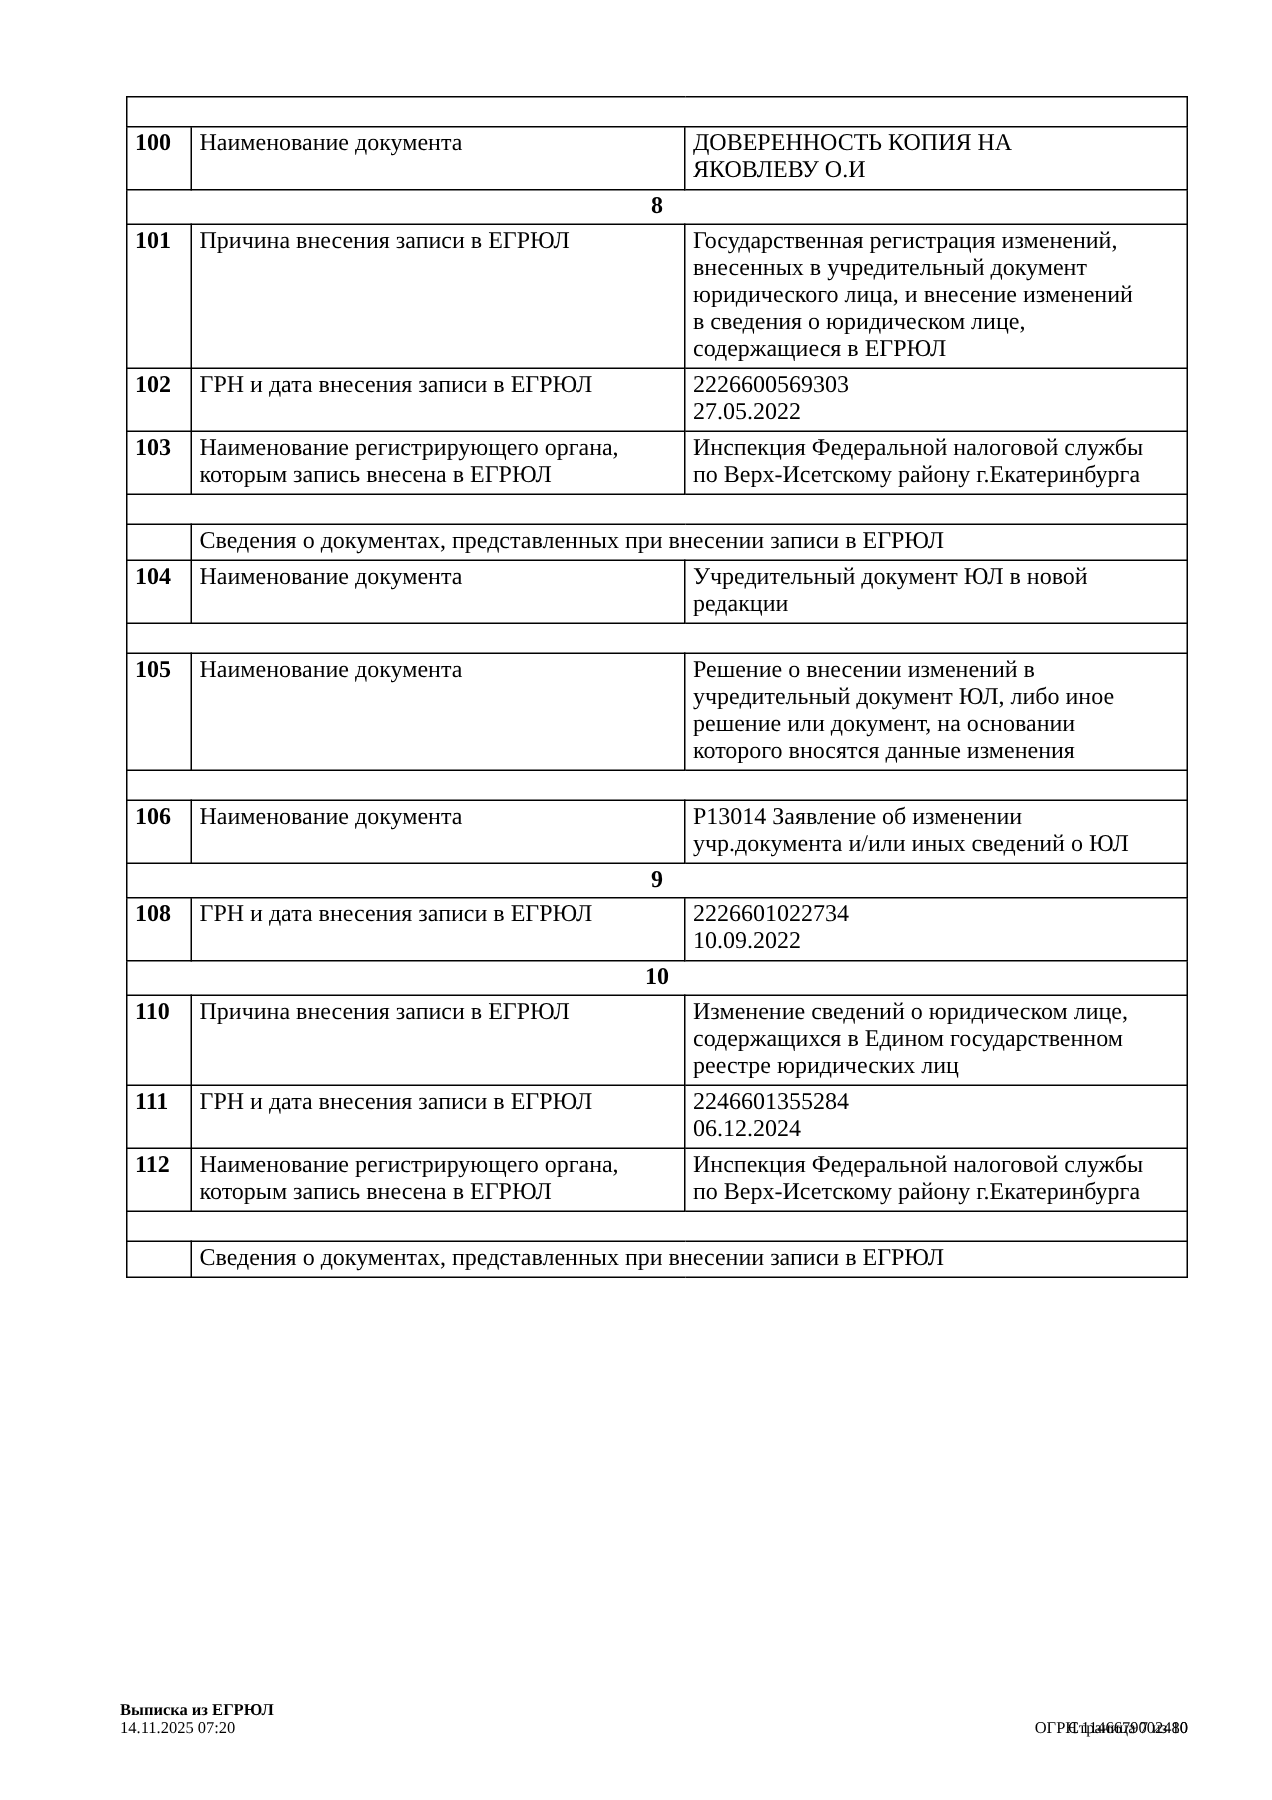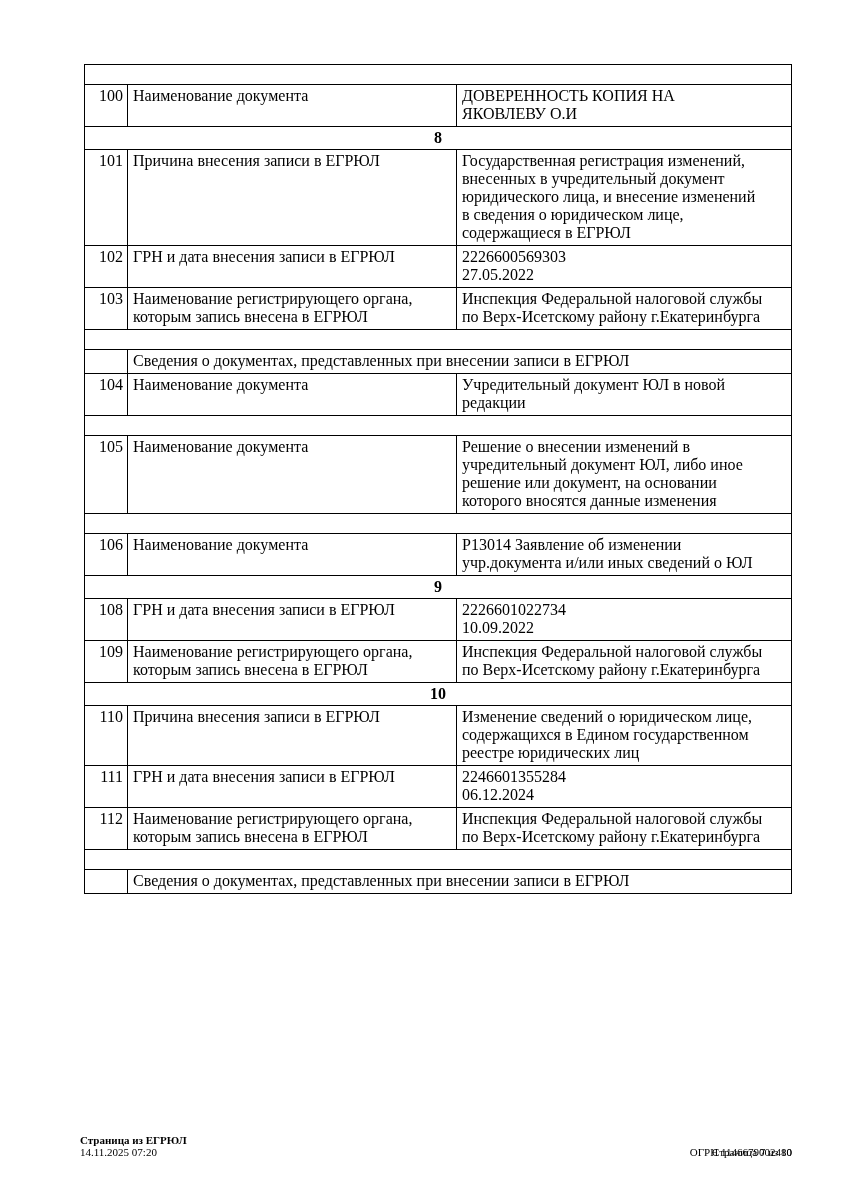--- a/index.html
+++ b/index.html
@@ -27,21 +27,21 @@
     line-height: 18px;
   }
   table.egrul td {
     border: 1px solid #000;
     vertical-align: top;
     padding: 2px 4px 3px 5px;
   }
   col.c-num   { width: 43px; }
   col.c-label { width: 329px; }
   col.c-value { width: 335px; }
-  td.col-num   { text-align: right; padding-left: 2px; padding-right: 2px; }
+  td.col-num   { text-align: left; padding-left: 2px; padding-right: 2px; font-weight: bold; }
   td.col-label { }
   td.col-value { white-space: pre-line; }
   td.col-label { white-space: pre-line; }
   tr.row-section td {
     text-align: center;
     font-weight: bold;
     height: 22px;
     padding: 2px 0 2px 0;
   }
   tr.row-subheader td.sub-text { height: 22px; }
@@ -142,27 +142,20 @@
         </tr>
         <tr class="row-section">
           <td class="sec-text" colspan="3">9</td>
         </tr>
         <tr class="row-data">
           <td class="col-num">108</td>
           <td class="col-label">ГРН и дата внесения записи в ЕГРЮЛ</td>
           <td class="col-value">2226601022734
 10.09.2022</td>
         </tr>
-        <tr class="row-data">
-          <td class="col-num">109</td>
-          <td class="col-label">Наименование регистрирующего органа,
-которым запись внесена в ЕГРЮЛ</td>
-          <td class="col-value">Инспекция Федеральной налоговой службы
-по Верх-Исетскому району г.Екатеринбурга</td>
-        </tr>
         <tr class="row-section">
           <td class="sec-text" colspan="3">10</td>
         </tr>
         <tr class="row-data">
           <td class="col-num">110</td>
           <td class="col-label">Причина внесения записи в ЕГРЮЛ</td>
           <td class="col-value">Изменение сведений о юридическом лице,
 содержащихся в Едином государственном
 реестре юридических лиц</td>
         </tr>
@@ -184,20 +177,20 @@
         </tr>
         <tr class="row-subheader">
           <td class="col-num"></td>
           <td class="sub-text" colspan="2">Сведения о документах, представленных при внесении записи в ЕГРЮЛ</td>
         </tr>
       </tbody>
   </table>
 
   <div class="footer">
     <div class="f-left">
-      <div class="f-title">Страница из ЕГРЮЛ</div>
+      <div class="f-title">Выписка из ЕГРЮЛ</div>
       <div class="f-time">14.11.2025 07:20</div>
     </div>
     <div class="f-center">ОГРН 1146679002480</div>
     <div class="f-right">Страница 7 из 10</div>
   </div>
 
 </div>
 
 </body></html>

